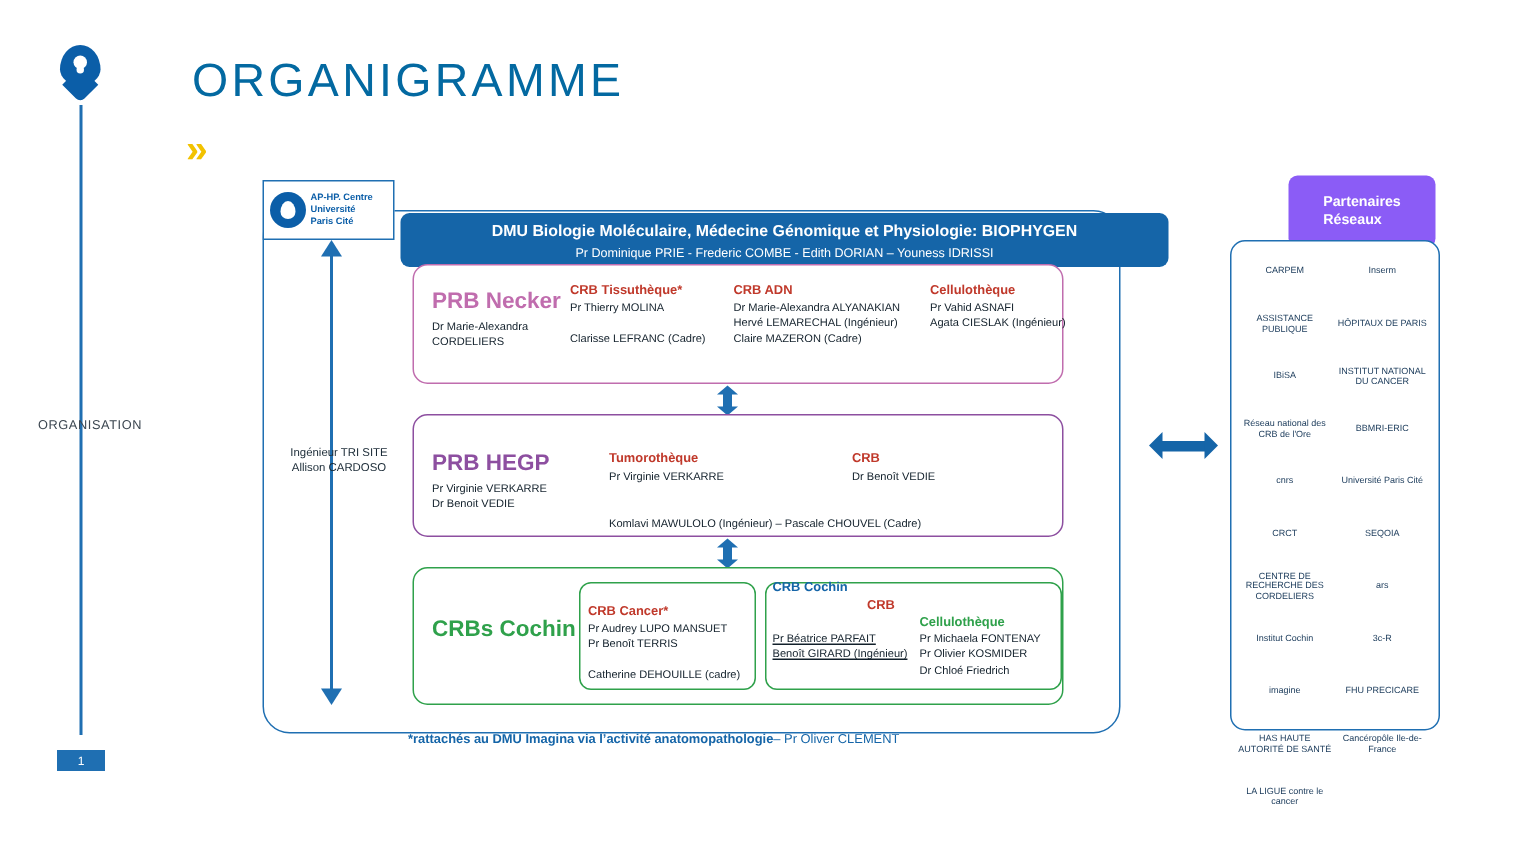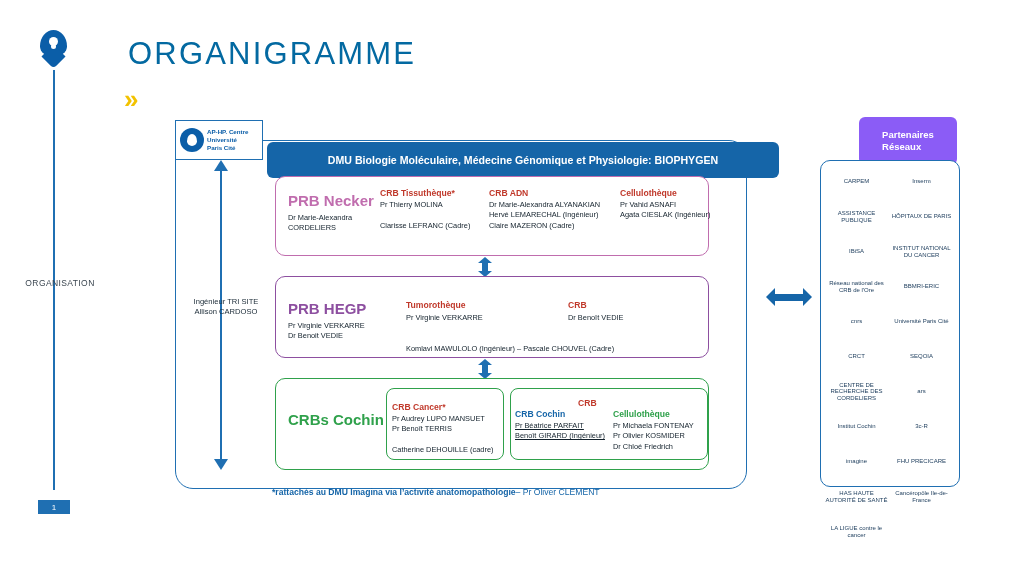--- a/index.html
+++ b/index.html
@@ -94,20 +94,21 @@
   <div class="mark"></div>
   <div class="txt">
     <div>AP-HP. Centre</div>
     <div>Université</div>
     <div>Paris Cité</div>
   </div>
 </div>
 
 <div class="hdr">
   <div class="l1">DMU Biologie Moléculaire, Médecine Génomique et Physiologie: BIOPHYGEN</div>
+  <div class="l2">Pr Dominique PRIE - Frederic COMBE - Edith DORIAN – Youness IDRISSI</div>
 </div>
 
 <div class="box b-prb"></div>
 <div class="bigname" style="left:288px;top:192px;color:#c06dae;">PRB Necker</div>
 <div class="sub" style="left:288px;top:213px;width:90px;white-space:pre-line;">Dr Marie-Alexandra
 CORDELIERS</div>
 
 <div class="colhead" style="left:380px;top:188px;color:#c0392b;">CRB Tissuthèque*</div>
 <div class="sub" style="left:380px;top:200px;width:105px;white-space:pre-line;">Pr Thierry MOLINA
 
@@ -152,21 +153,21 @@
 
 <div class="inner" style="left:386px;top:388px;width:118px;height:72px;"></div>
 <div class="colhead" style="left:392px;top:402px;color:#c0392b;">CRB Cancer*</div>
 <div class="sub" style="left:392px;top:414px;width:108px;white-space:pre-line;">Pr Audrey LUPO MANSUET
 Pr Benoît TERRIS
 
 Catherine DEHOUILLE (cadre)</div>
 
 <div class="inner" style="left:510px;top:388px;width:198px;height:72px;"></div>
 <div class="colhead" style="left:578px;top:398px;color:#c0392b;">CRB</div>
-<div class="colhead" style="left:515px;top:409px;color:#1565a8;">CRB Cochin</div>
+<div class="colhead" style="left:515px;top:386px;color:#1565a8;">CRB Cochin</div>
 <div class="sub" style="left:515px;top:421px;width:96px;white-space:pre-line;text-decoration:underline;">Pr Béatrice PARFAIT
 Benoît GIRARD (Ingénieur)</div>
 <div class="colhead" style="left:613px;top:409px;color:#2fa14b;">Cellulothèque</div>
 <div class="sub" style="left:613px;top:421px;width:96px;white-space:pre-line;">Pr Michaela FONTENAY
 Pr Olivier KOSMIDER
 Dr Chloé Friedrich</div>
 
 <div class="footnote">
   <span>*rattachés au DMU Imagina via l’activité anatomopathologie</span><span class="thin">– Pr Oliver CLEMENT</span>
 </div>

